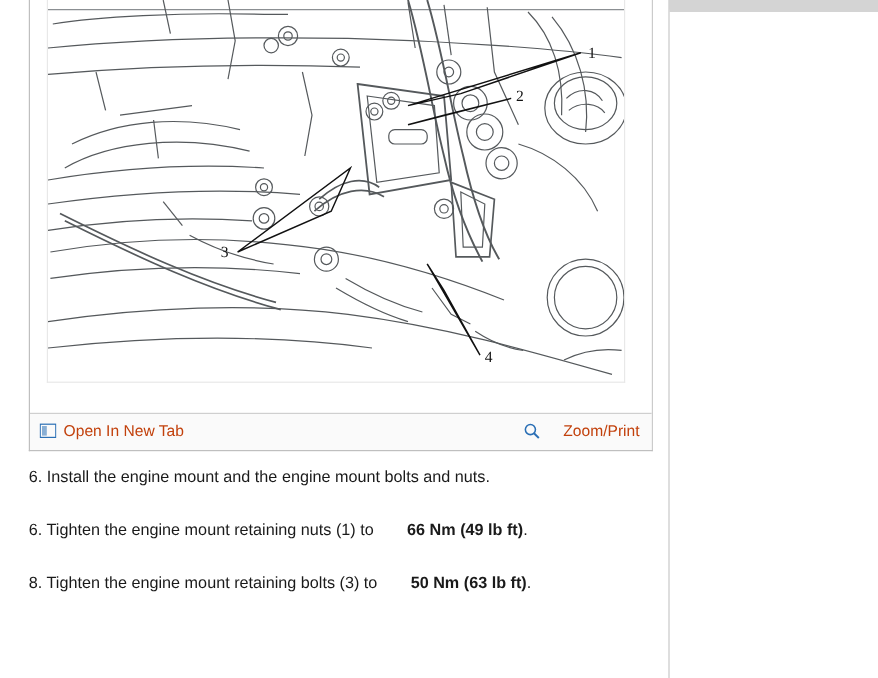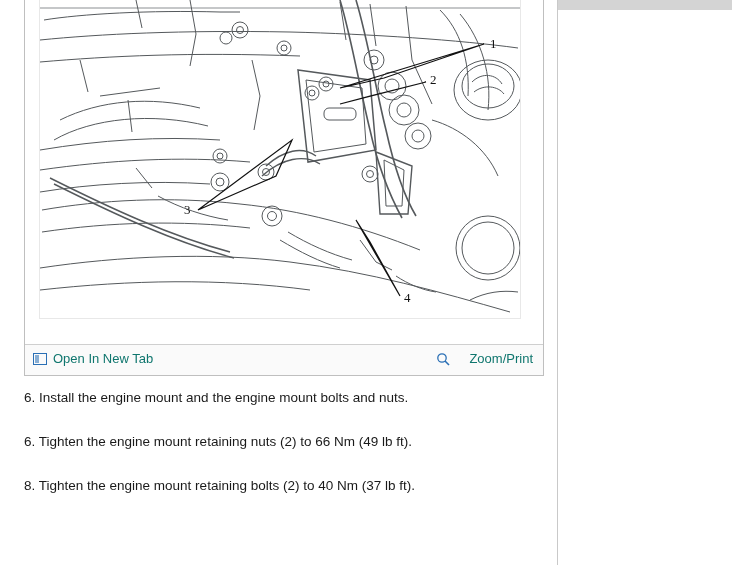--- a/index.html
+++ b/index.html
@@ -87,40 +87,40 @@
   .footer-right {
     position: absolute;
     right: 10px; top: 6px;
     display: flex;
     align-items: center;
     gap: 19px;
     color: #2a6fb5;
     font-size: 13px;
   }
   .footer-left .lnk, .footer-right .lnk {
-    color: #0f766e;
+    color: #c2410c;
     text-decoration: none;
     cursor: pointer;
   }
   .ico { display: inline-block; line-height: 0; }
 
   
   .steps {
     position: absolute;
     left: 24px;
     top: 390px;
     width: 510px;
     color: #1a1a1a;
     font-size: 13.5px;
   }
   .step {
     margin: 0 0 28px 0;
     line-height: 1.2;
   }
-  .step b { font-weight: normal; }
+  .step b { font-weight: bold; margin-left: 24px; }
 </style>
 </head>
 <body>
 
 <div class="page">
 
   <div class="top-strip">
     <div class="top-strip-inner"></div>
   </div>
   <div class="right-rule"></div>
@@ -252,17 +252,17 @@
             <line x1="9" y1="9" x2="13" y2="13" stroke="#2a6fb5" stroke-width="1.6"></line>
           </svg>
         </span>
         <span class="lnk">Zoom/Print</span>
       </div>
     </div>
   </div>
 
   <div class="steps">
     <p class="step"><span>6. Install the engine mount and the engine mount bolts and nuts.</span></p>
-    <p class="step"><span>6. Tighten the engine mount retaining nuts (2) to </span><b>66 Nm (49 lb ft)</b><span>.</span></p>
-    <p class="step"><span>8. Tighten the engine mount retaining bolts (2) to </span><b>40 Nm (37 lb ft)</b><span>.</span></p>
+    <p class="step"><span>6. Tighten the engine mount retaining nuts (1) to </span><b>66 Nm (49 lb ft)</b><span>.</span></p>
+    <p class="step"><span>8. Tighten the engine mount retaining bolts (3) to </span><b>50 Nm (63 lb ft)</b><span>.</span></p>
   </div>
 
 </div>
 
 </body></html>

